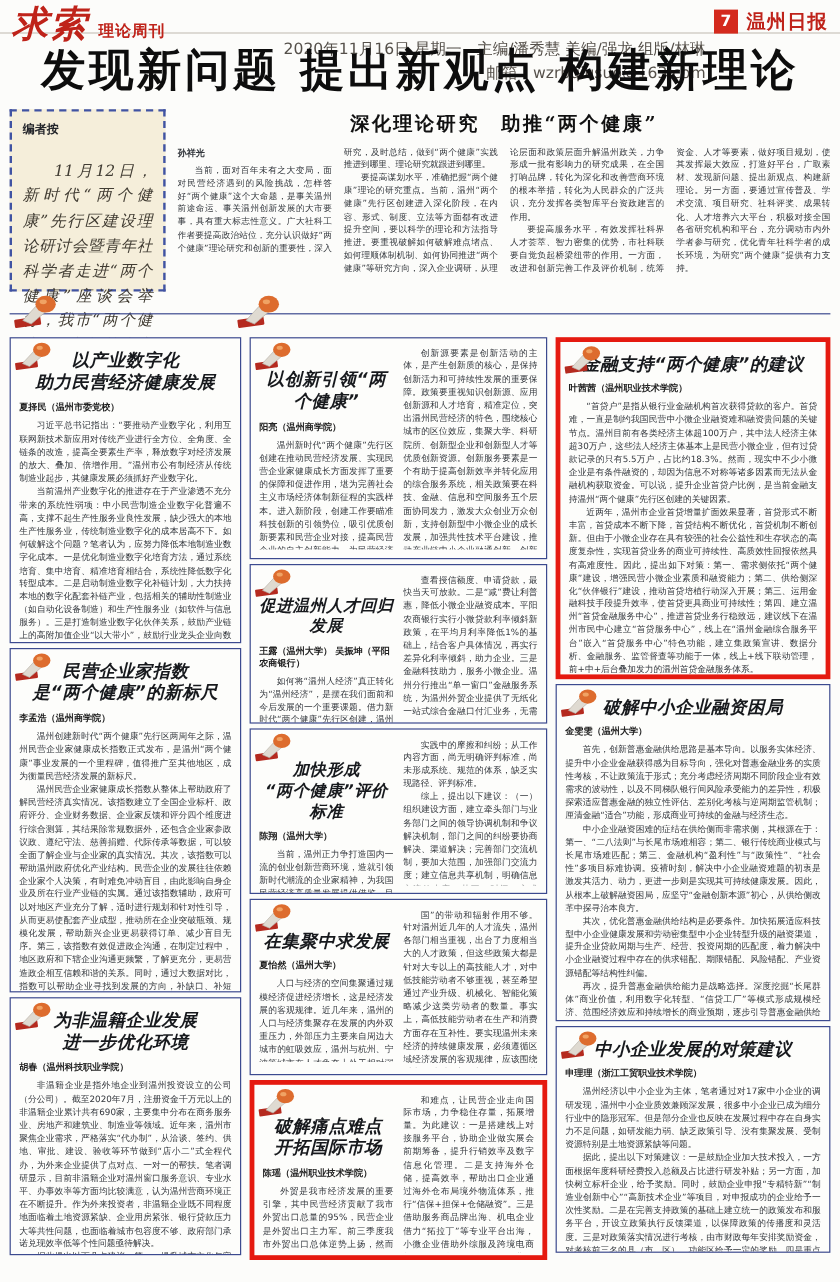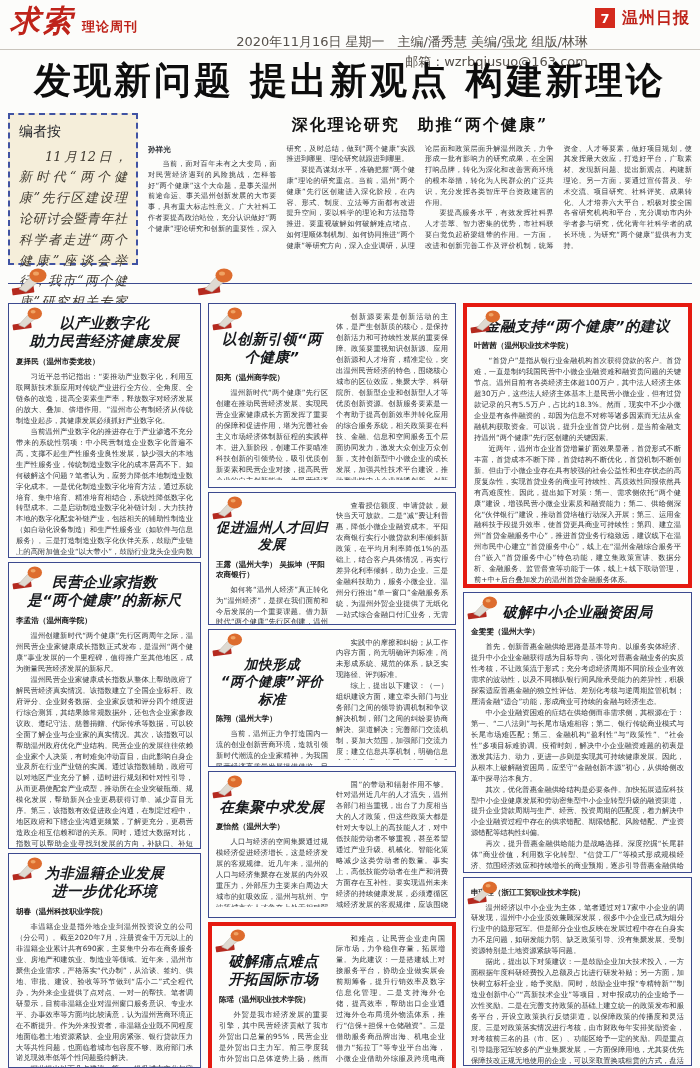--- a/index.html
+++ b/index.html
@@ -5,21 +5,21 @@
   * { margin:0; padding:0; box-sizing:border-box; }
   html,body { background:#e8e8e4; }
   .page {
     position:relative; width:700px; height:1068px; margin:0 auto;
     background:#fcfcfa; overflow:hidden;
     font-family:"DejaVu Sans", sans-serif; color:#33373d;
   }
   
   .masthead {
     display:flex; align-items:flex-start; justify-content:space-between;
-    padding:6px 10px 2px 10px; border-bottom:1px solid #c9c4bc; height:50px;
+    padding:6px 10px 2px 10px; border-bottom:1px solid #c9c4bc; height:28px;
   }
   .logo-wrap { display:flex; align-items:baseline; gap:8px; }
   .logo-main {
     font-family:"DejaVu Serif", serif; font-style:italic; font-weight:bold;
     font-size:30px; color:#bf231a; letter-spacing:2px; line-height:1;
   }
   .logo-sub { font-size:13px; font-weight:bold; color:#bf231a; letter-spacing:1px; }
   .mast-right { display:flex; align-items:flex-start; gap:7px; padding-top:2px; }
   .mast-meta { text-align:right; font-size:13px; color:#55504a; line-height:1.55;margin-top:24px; }
   .page-num {
@@ -35,21 +35,21 @@
     text-align:center; font-weight:900; font-size:37px; letter-spacing:3px;
     color:#0d0d0d; padding:10px 0 6px 0; line-height:1.15;
     font-family:"DejaVu Sans", sans-serif;
   }
   
   .top-section { display:flex; gap:10px; padding:4px 8px 0 8px; height:158px; }
   .editor-box {
     flex:0 0 130px; background:#f5eeda; border:2px dashed #4053a3;
     padding:8px 9px; height:152px;
   }
-  .editor-title { font-size:14px; font-weight:normal; color:#24262b; margin-bottom:6px; }
+  .editor-title { font-size:10px; font-weight:bold; color:#24262b; margin-bottom:19px; }
   .editor-text {
     font-family:"DejaVu Serif", serif; font-style:italic;
     font-size:13px; line-height:1.6; color:#413c33; text-align:justify; text-indent:2em;
   }
   .intro { flex:1; }
   .intro-title {
     text-align:center; font-family:"DejaVu Serif", serif; font-weight:bold;
     font-size:16px; color:#111; letter-spacing:2px; margin:2px 0 8px 0;
   }
   .intro-byline { font-size:7.6px; font-weight:bold; margin-bottom:4px; }
@@ -379,20 +379,21 @@
 
       <div class="box" style="height:189px;">
         <span class="mic">
             <svg width="34" height="26" viewBox="0 0 40 30">
               <rect x="2" y="20" width="22" height="7" rx="1" fill="#b52a1f" transform="rotate(-8 13 23)"></rect>
               <path d="M9 22 L22 8 L29 14 L16 25 Z" fill="#dfdad1" stroke="#b5b0a6" stroke-width="0.6"></path>
               <ellipse cx="28" cy="8.5" rx="8.5" ry="7" fill="#dd6c2e"></ellipse>
               <ellipse cx="26" cy="6.5" rx="3" ry="2" fill="#f0a364"></ellipse>
             </svg>
           </span>
+        <div class="a-title">中小企业发展的对策建议</div>
         <div class="a-author">申理理（浙江工贸职业技术学院）</div>
         <div class="a-body fill">
           <p>温州经济以中小企业为主体，笔者通过对17家中小企业的调研发现，温州中小企业质效兼顾深发展，很多中小企业已成为细分行业中的隐形冠军。但是部分企业也反映在发展过程中存在自身实力不足问题，如研发能力弱、缺乏政策引导、没有集聚发展、受制资源特别是土地资源紧缺等问题。</p>
           <p>据此，提出以下对策建议：一是鼓励企业加大技术投入，一方面根据年度科研经费投入总额及占比进行研发补贴；另一方面，加快树立标杆企业，给予奖励。同时，鼓励企业申报“专精特新”“制造业创新中心”“高新技术企业”等项目，对申报成功的企业给予一次性奖励。二是在完善支持政策的基础上建立统一的政策发布和服务平台，开设立政策执行反馈渠道，以保障政策的传播度和灵活度。三是对政策落实情况进行考核，由市财政每年安排奖励资金，对考核前三名的县（市、区）、功能区给予一定的奖励。四是重点引导隐形冠军较多的产业集聚发展，一方面保障用地，尤其要优先保障技改正规无地使用的企业，可以采取置换或租赁的方式，盘活闲置国有土地、厂房；另一方面，提高集中度和生产集约化水平，以实现集群集聚集约发展。五是深化品牌培育，加大品牌奖励，打造更多像温州皮鞋这样的产业品牌。</p>
         </div>
       </div>
     </div>
   </div>
 </div>
 

